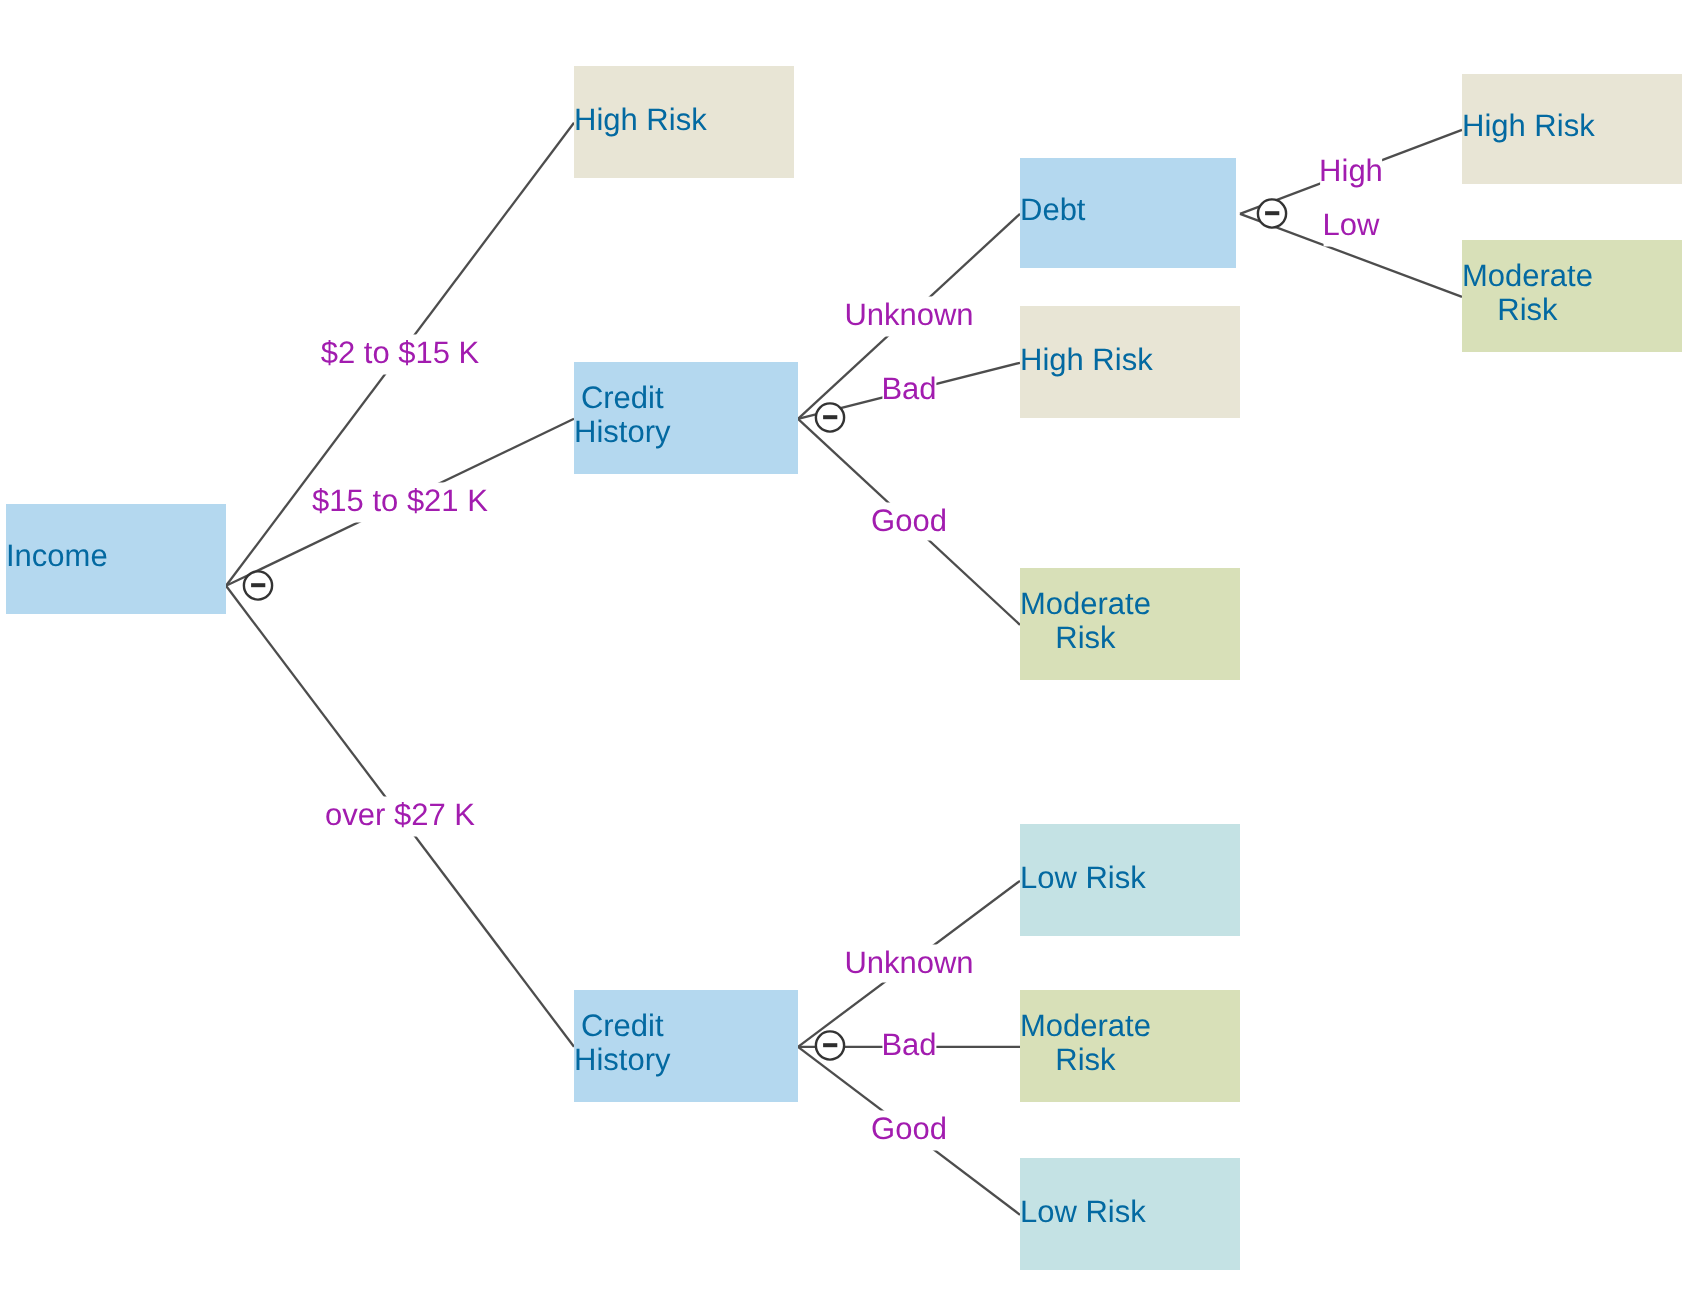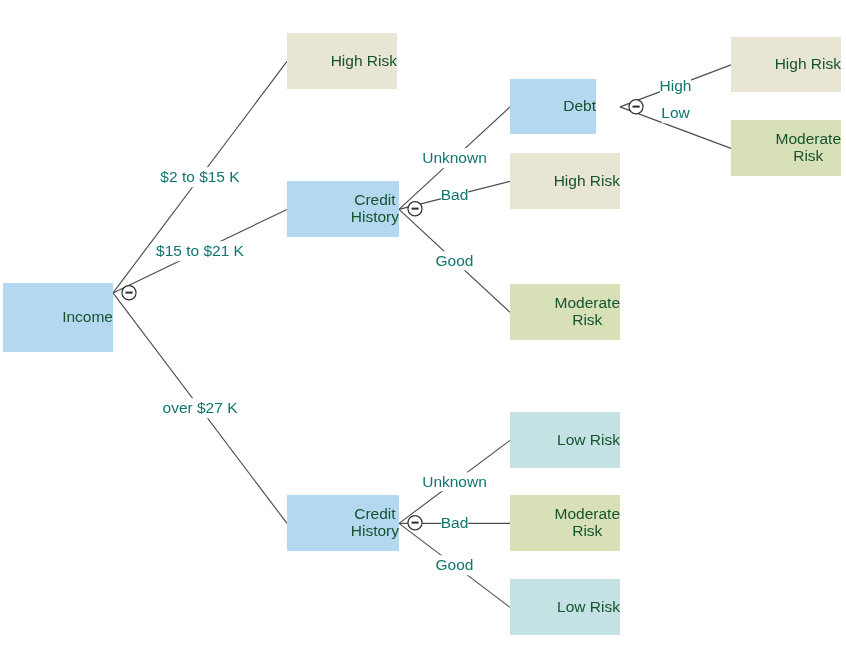--- a/index.html
+++ b/index.html
@@ -34,38 +34,38 @@
   .edge {
     stroke: #4d4d4d;
     stroke-width: 1.15;
     shape-rendering: geometricPrecision;
   }
   .node {
     position: absolute;
     box-sizing: border-box;
     display: flex;
     align-items: center;
-    justify-content: flex-end;
+    justify-content: flex-start;
     text-align: center;
     font-size: 15.5px;
     line-height: 17px;
-    color: #14532d;
+    color: #0369a1;
   }
   .node-text {
     position: relative;
     top: -1px;
   }
   .node-line {
     display: block;
   }
   .edge-label {
     position: absolute;
     font-size: 15.5px;
     line-height: 19.5px;
-    color: #0f766e;
+    color: #a21caf;
     background: #ffffff;
     white-space: nowrap;
     transform: translate(-50%, -50%);
   }
   .toggle {
     position: absolute;
     width: 16px;
     height: 16px;
     transform: translate(-50%, -50%);
   }
@@ -83,21 +83,21 @@
     <line class="edge" x1="399" y1="209.4" x2="510" y2="181.4"></line>
     <line class="edge" x1="399" y1="209.4" x2="510" y2="312.4"></line>
     <line class="edge" x1="620" y1="106.9" x2="731" y2="64.9"></line>
     <line class="edge" x1="620" y1="106.9" x2="731" y2="148.4"></line>
     <line class="edge" x1="399" y1="523.4" x2="510" y2="440.4"></line>
     <line class="edge" x1="399" y1="523.4" x2="510" y2="523.4"></line>
     <line class="edge" x1="399" y1="523.4" x2="510" y2="607.4"></line>
   </svg>
 
   <div id="node-layer">
-    <div class="node node-decision" style="left:3px;top:283px;width:110px;height:69px;background:#b4d8ef">
+    <div class="node node-decision" style="left:3px;top:252px;width:110px;height:55px;background:#b4d8ef">
       <div class="node-text">
         <span class="node-line">Income</span>
       </div>
     </div>
     <div class="node node-leaf" style="left:287px;top:33.4px;width:110px;height:56px;background:#e8e5d5">
       <div class="node-text">
         <span class="node-line">High Risk</span>
       </div>
     </div>
     <div class="node node-decision" style="left:287px;top:181.4px;width:112px;height:56px;background:#b4d8ef">
@@ -105,21 +105,21 @@
         <span class="node-line">Credit</span>
         <span class="node-line">History</span>
       </div>
     </div>
     <div class="node node-decision" style="left:287px;top:495.4px;width:112px;height:56px;background:#b4d8ef">
       <div class="node-text">
         <span class="node-line">Credit</span>
         <span class="node-line">History</span>
       </div>
     </div>
-    <div class="node node-decision" style="left:510px;top:79.4px;width:86px;height:55px;background:#b4d8ef">
+    <div class="node node-decision" style="left:510px;top:79.4px;width:108px;height:55px;background:#b4d8ef">
       <div class="node-text">
         <span class="node-line">Debt</span>
       </div>
     </div>
     <div class="node node-leaf" style="left:510px;top:153.4px;width:110px;height:56px;background:#e8e5d5">
       <div class="node-text">
         <span class="node-line">High Risk</span>
       </div>
     </div>
     <div class="node node-leaf" style="left:510px;top:284.4px;width:110px;height:56px;background:#d8e0b8">

